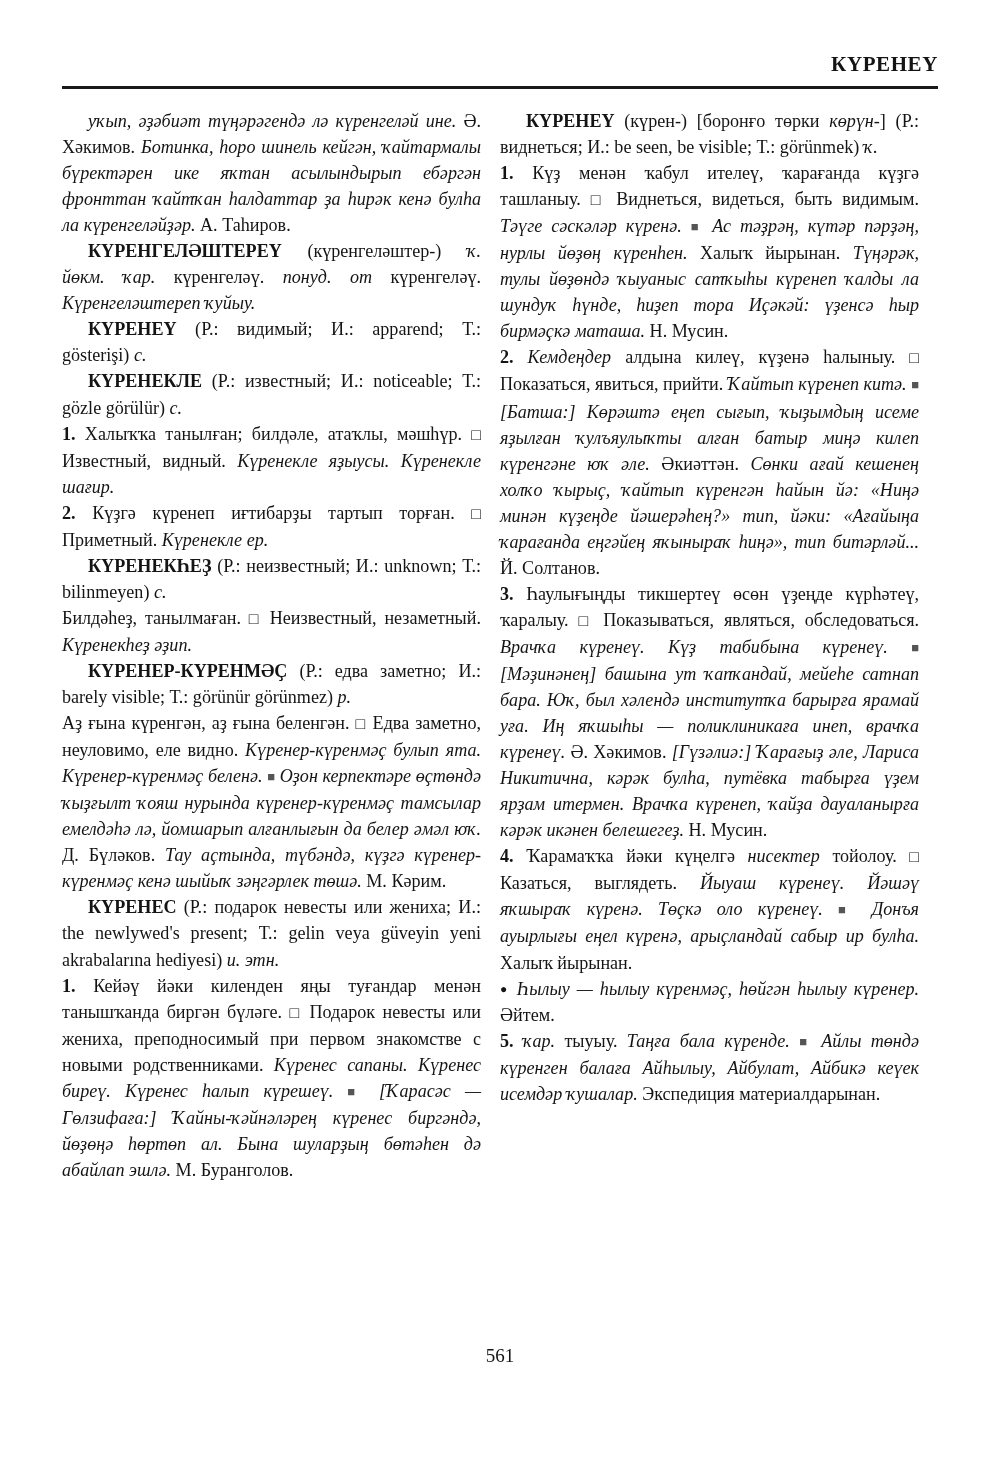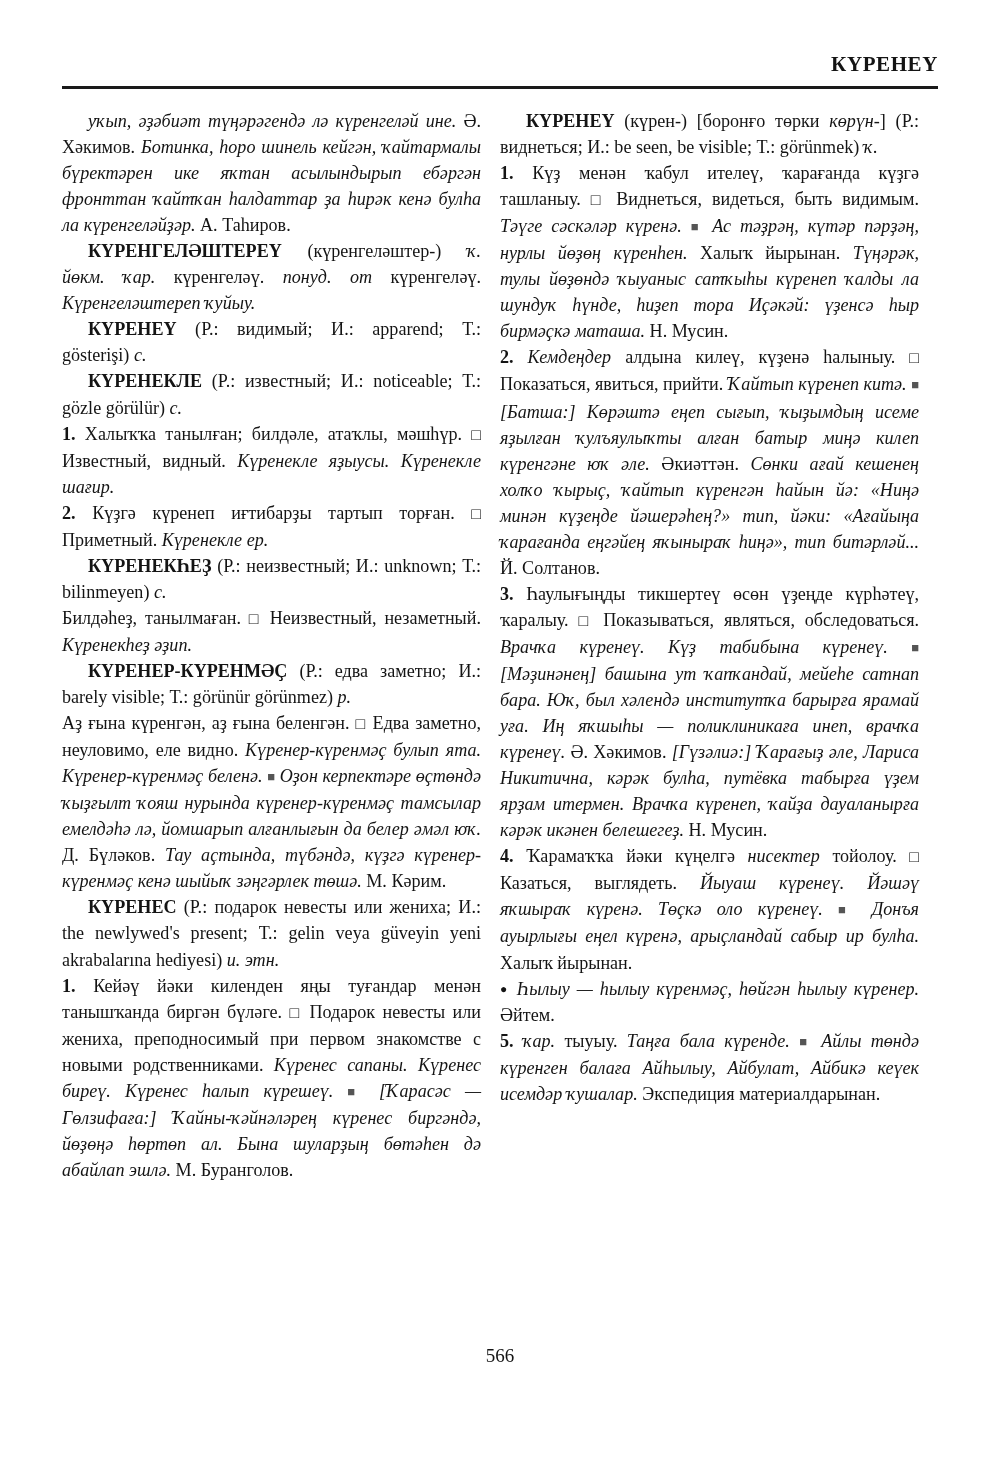--- a/index.html
+++ b/index.html
@@ -119,14 +119,14 @@
 
       <p class="e cont"><b class="sense">4.</b> Ҡарамаҡҡа йәки күңелгә <i>нисектер</i> тойолоу. <span class="box"></span> Казаться, выглядеть. <i>Йыуаш күренеү. Йәшәү яҡшыраҡ күренә. Төҫкә оло күренеү.</i> <span class="filled"></span> <i>Донъя ауырлығы еңел күренә, арыҫландай сабыр ир булһа.</i> Халыҡ йырынан.</p>
 
       <p class="e cont"><span class="dot"></span> <i>Һылыу — һылыу күренмәҫ, һөйгән һылыу күренер.</i> Әйтем.</p>
 
       <p class="e cont"><b class="sense">5.</b> <i>ҡар.</i> <b>тыуыу.</b> <i>Таңға бала күренде.</i> <span class="filled"></span> <i>Айлы төндә күренген балаға Айһылыу, Айбулат, Айбикә кеүек исемдәр ҡушалар.</i> Экспедиция материалдарынан.</p>
 
     </div>
   </div>
 
-  <div class="folio">566</div>
+  <div class="folio">561</div>
 </div>
 
 </body></html>

